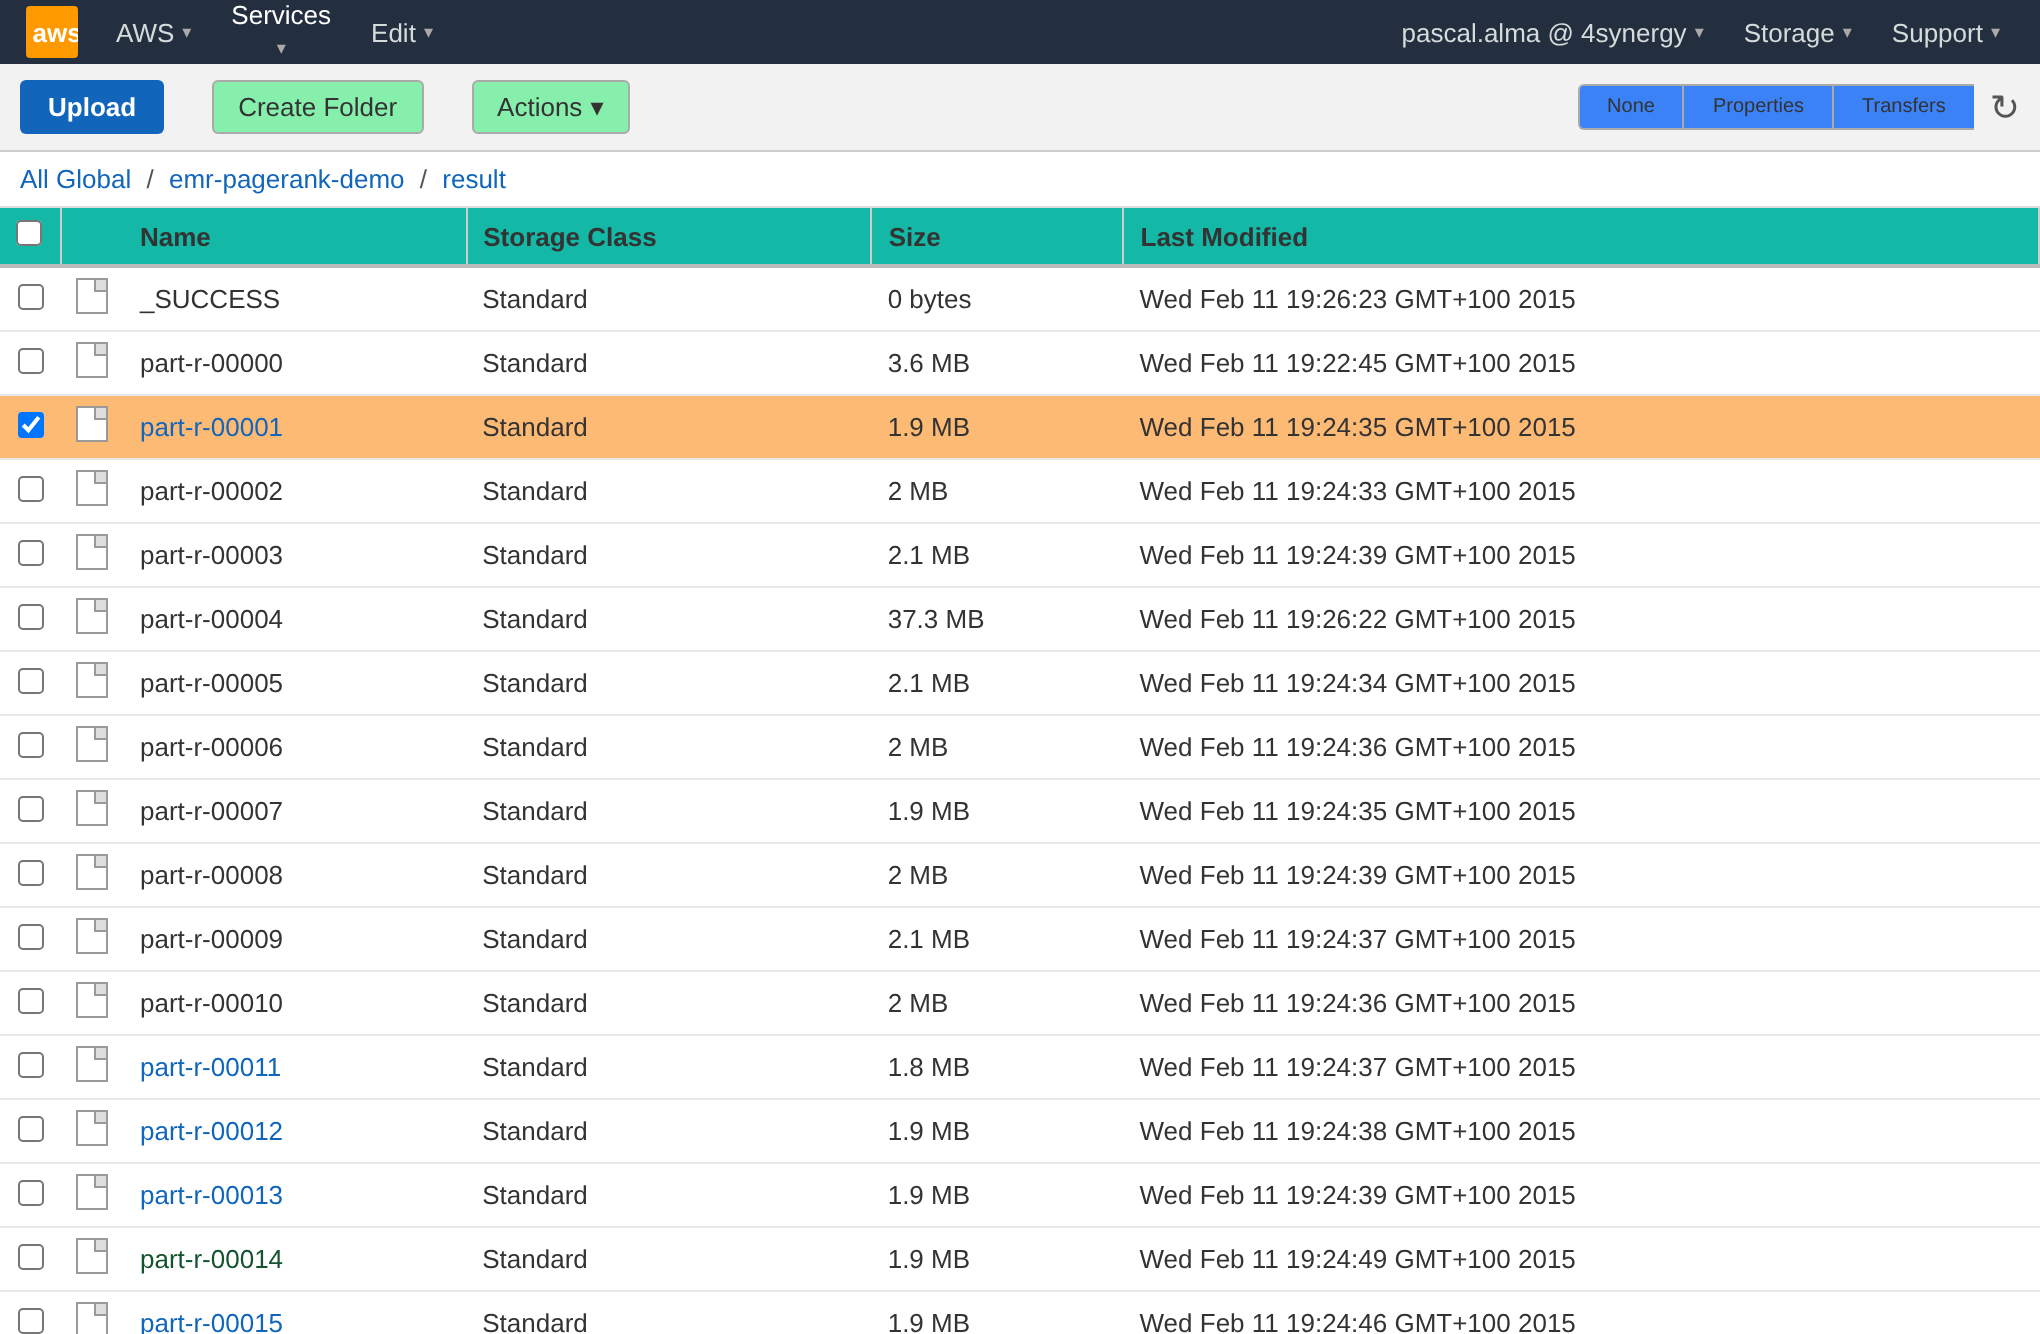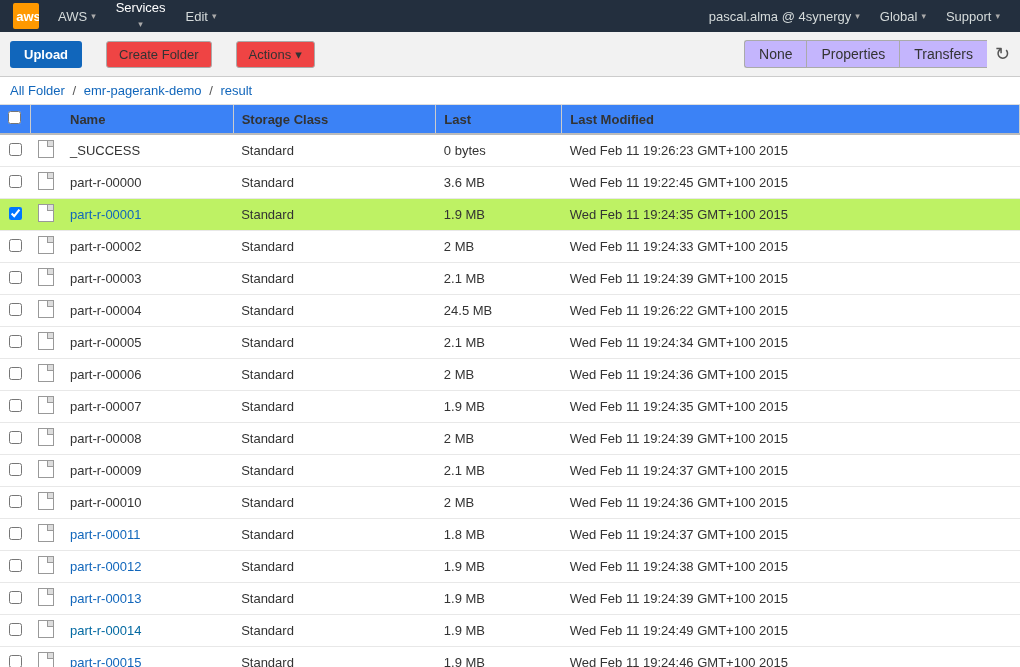--- a/index.html
+++ b/index.html
@@ -55,42 +55,42 @@
       background: #1166bb;
       color: #fff;
       border: none;
       padding: 6px 14px;
       font-size: 13px;
       font-weight: bold;
       border-radius: 3px;
       cursor: pointer;
     }
     .btn-outline {
-      background: #ef4444;
+      background: #86efac;
       color: #333;
       border: 1px solid #aaa;
       padding: 5px 12px;
       font-size: 13px;
       border-radius: 3px;
       cursor: pointer;
       display: flex;
       align-items: center;
       gap: 4px;
     }
     .toolbar-right {
       margin-left: auto;
       display: flex;
       align-items: center;
       gap: 0;
     }
     .tab-btn {
-      background: #c4b5fd;
+      background: #3b82f6;
       border: 1px solid #aaa;
       padding: 5px 14px;
-      font-size: 14px;
+      font-size: 10px;
       cursor: pointer;
       color: #333;
     }
     .tab-btn:not(:last-child) { border-right: none; }
     .tab-btn:first-child { border-radius: 3px 0 0 3px; }
     .tab-btn:last-child { border-radius: 0 3px 3px 0; }
     .refresh-btn {
       background: none;
       border: none;
       font-size: 18px;
@@ -107,37 +107,37 @@
     }
     .breadcrumb a { color: #1166bb; text-decoration: none; }
     .breadcrumb span { color: #555; margin: 0 4px; }
 
     
     .file-table {
       width: 100%;
       border-collapse: collapse;
     }
     .file-table th {
-      background: #3b82f6;
+      background: #14b8a6;
       border-bottom: 2px solid #bbb;
       border-right: 1px solid #ccc;
       padding: 6px 8px;
       text-align: left;
       font-weight: bold;
       font-size: 13px;
       color: #333;
     }
     .file-table th:first-child { width: 30px; border-right: 1px solid #ccc; }
     .file-table th:nth-child(2) { width: 30px; border-right: none; }
     .file-table td {
       padding: 5px 8px;
       border-bottom: 1px solid #e8e8e8;
       font-size: 13px;
     }
-    .file-table tr.selected { background: #bef264; }
+    .file-table tr.selected { background: #fdba74; }
     .file-table td.name-cell { color: #1166bb; }
     .file-table td.name-cell.black { color: #333; }
     .file-table td.size-cell { color: #333; }
     .checkbox-col { width: 20px; text-align: center; }
     .icon-col { width: 24px; text-align: center; }
 
     .file-icon {
       display: inline-block;
       width: 16px;
       height: 18px;
@@ -186,21 +186,21 @@
   <div class="nav-item">
     <span>Edit</span>
     <span class="chevron">▾</span>
   </div>
   <div class="nav-right">
     <div class="nav-item">
       <span>pascal.alma @ 4synergy</span>
       <span class="chevron">▾</span>
     </div>
     <div class="nav-item">
-      <span>Global</span>
+      <span>Storage</span>
       <span class="chevron">▾</span>
     </div>
     <div class="nav-item">
       <span>Support</span>
       <span class="chevron">▾</span>
     </div>
   </div>
 </div>
 
 <div class="toolbar">
@@ -214,36 +214,36 @@
   </button>
   <div class="toolbar-right">
     <button class="tab-btn">None</button>
     <button class="tab-btn">Properties</button>
     <button class="tab-btn">Transfers</button>
     <button class="refresh-btn" title="Refresh">↻</button>
   </div>
 </div>
 
 <div class="breadcrumb">
-  <a href="#">All Folder</a>
+  <a href="#">All Global</a>
   <span> / </span>
   <a href="#">emr-pagerank-demo</a>
   <span> / </span>
   <a href="#">result</a>
 </div>
 
 <div class="table-container">
   <table class="file-table">
     <thead>
       <tr>
         <th class="checkbox-col"><input type="checkbox" style=""></th>
         <th class="icon-col"></th>
         <th>Name</th>
         <th>Storage Class</th>
-        <th>Last</th>
+        <th>Size</th>
         <th>Last Modified</th>
       </tr>
     </thead>
     <tbody id="file-table-body">
     <tr>
           <td class="checkbox-col"><input type="checkbox" style=""></td>
           <td class="icon-col"><span class="file-icon"></span></td>
           <td class="name-cell black">_SUCCESS</td>
           <td>Standard</td>
           <td class="size-cell">0 bytes</td>
@@ -279,21 +279,21 @@
           <td class="name-cell black">part-r-00003</td>
           <td>Standard</td>
           <td class="size-cell">2.1 MB</td>
           <td>Wed Feb 11 19:24:39 GMT+100 2015</td>
         </tr>
         <tr>
           <td class="checkbox-col"><input type="checkbox" style=""></td>
           <td class="icon-col"><span class="file-icon"></span></td>
           <td class="name-cell black">part-r-00004</td>
           <td>Standard</td>
-          <td class="size-cell">24.5 MB</td>
+          <td class="size-cell">37.3 MB</td>
           <td>Wed Feb 11 19:26:22 GMT+100 2015</td>
         </tr>
         <tr>
           <td class="checkbox-col"><input type="checkbox" style=""></td>
           <td class="icon-col"><span class="file-icon"></span></td>
           <td class="name-cell black">part-r-00005</td>
           <td>Standard</td>
           <td class="size-cell">2.1 MB</td>
           <td>Wed Feb 11 19:24:34 GMT+100 2015</td>
         </tr>
@@ -357,21 +357,21 @@
           <td class="checkbox-col"><input type="checkbox" style=""></td>
           <td class="icon-col"><span class="file-icon"></span></td>
           <td class="name-cell"><a href="#" style="color: rgb(17, 102, 187); text-decoration: none;">part-r-00013</a></td>
           <td>Standard</td>
           <td class="size-cell">1.9 MB</td>
           <td>Wed Feb 11 19:24:39 GMT+100 2015</td>
         </tr>
         <tr>
           <td class="checkbox-col"><input type="checkbox" style=""></td>
           <td class="icon-col"><span class="file-icon"></span></td>
-          <td class="name-cell"><a href="#" style="color: #0369a1; text-decoration: none;">part-r-00014</a></td>
+          <td class="name-cell"><a href="#" style="color: #14532d; text-decoration: none;">part-r-00014</a></td>
           <td>Standard</td>
           <td class="size-cell">1.9 MB</td>
           <td>Wed Feb 11 19:24:49 GMT+100 2015</td>
         </tr>
         <tr>
           <td class="checkbox-col"><input type="checkbox" style=""></td>
           <td class="icon-col"><span class="file-icon"></span></td>
           <td class="name-cell"><a href="#" style="color: rgb(17, 102, 187); text-decoration: none;">part-r-00015</a></td>
           <td>Standard</td>
           <td class="size-cell">1.9 MB</td>

